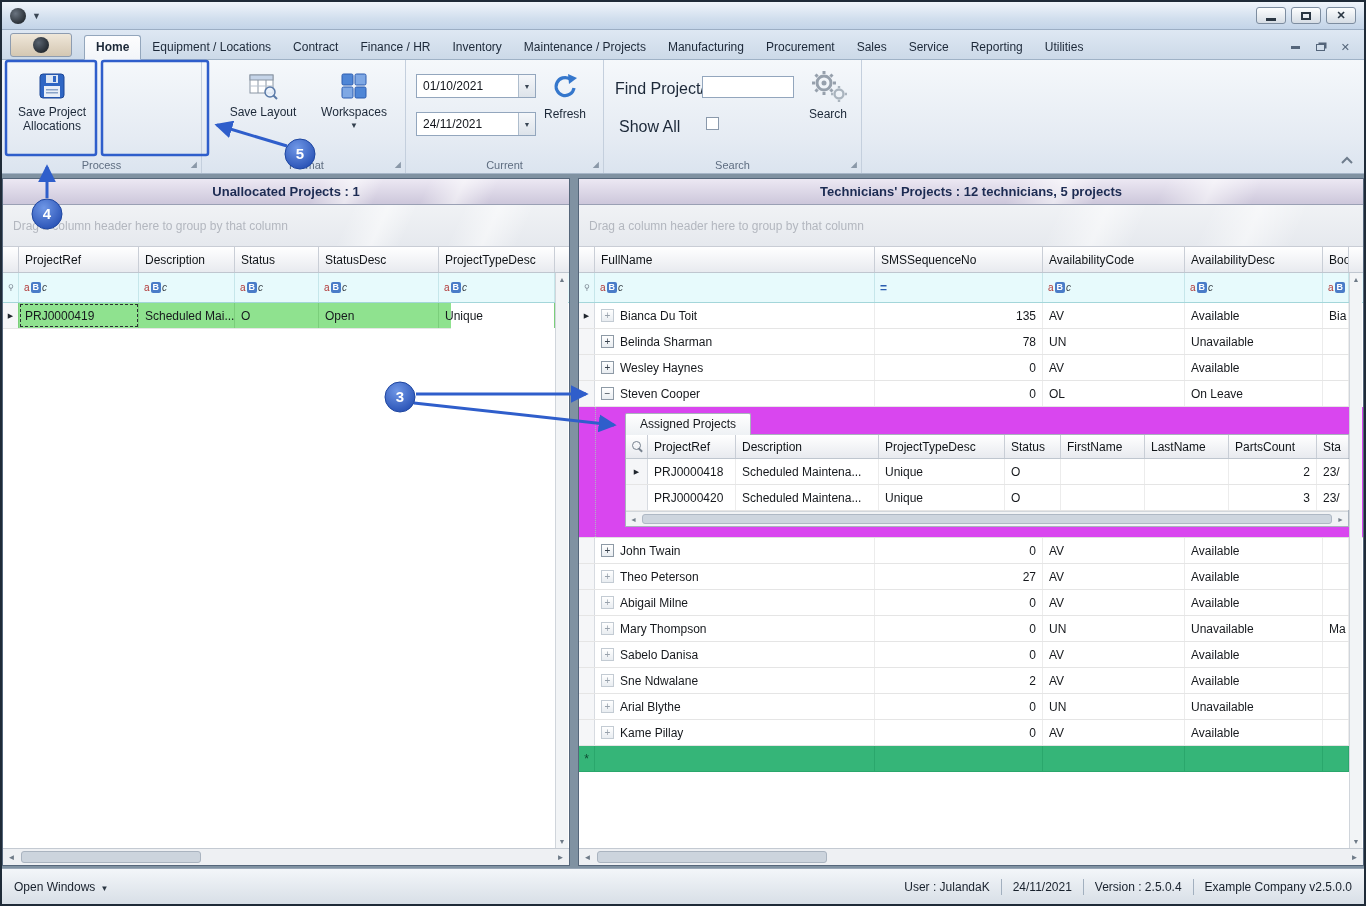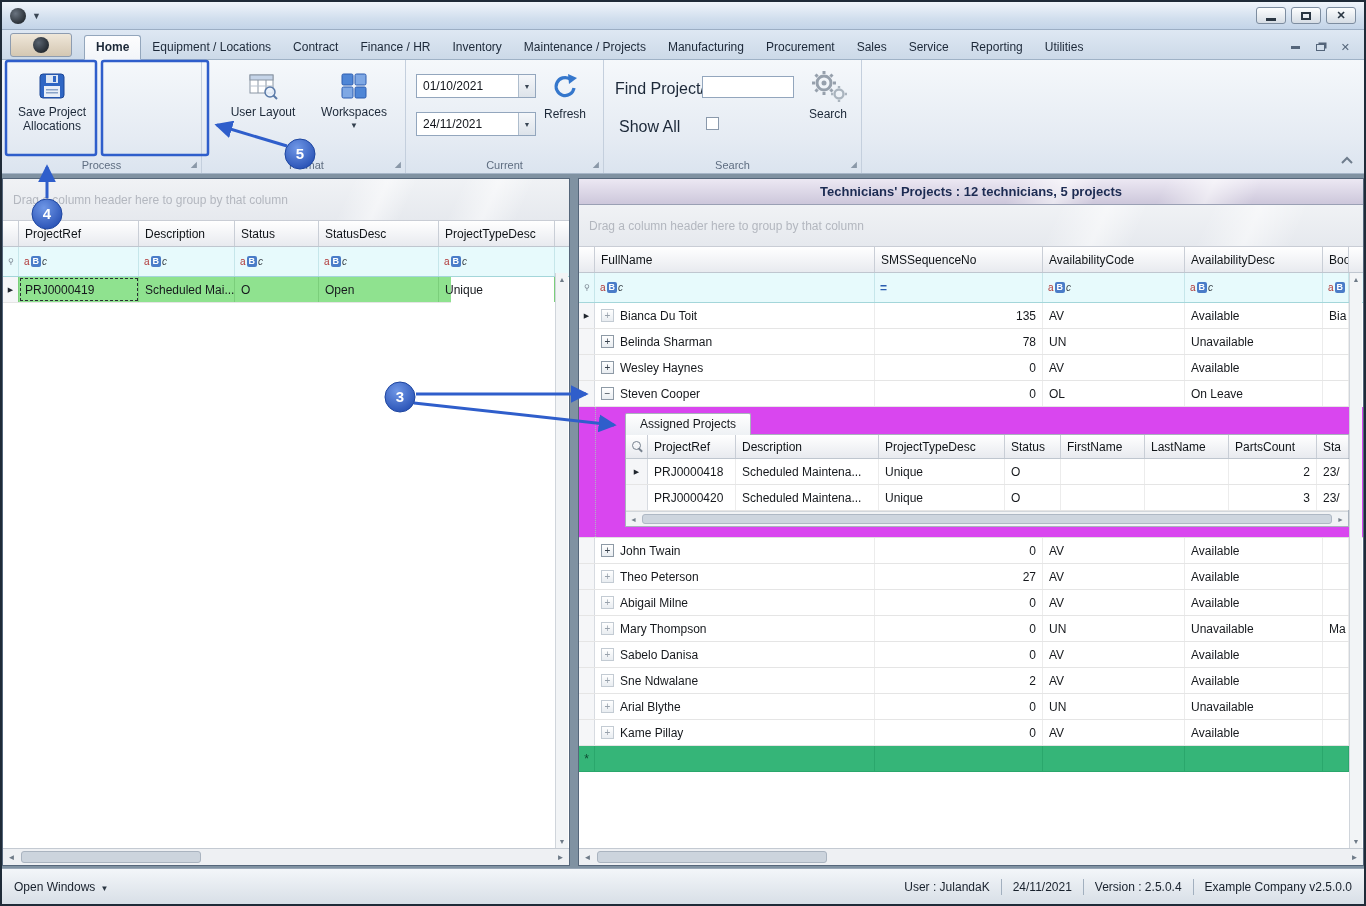--- a/index.html
+++ b/index.html
@@ -221,21 +221,21 @@
       <div class="bigbtn" style="left:16px;top:4px;width:78px;height:88px;">
         <svg width="30" height="30" viewBox="0 0 30 30">
           <rect x="2" y="4" width="23" height="18" fill="#ffffff" stroke="#8a96a4"></rect>
           <rect x="2" y="4" width="23" height="5" fill="#c5d4e8" stroke="#8a96a4"></rect>
           <line x1="10" y1="9" x2="10" y2="22" stroke="#8a96a4"></line>
           <line x1="18" y1="9" x2="18" y2="22" stroke="#8a96a4"></line>
           <line x1="2" y1="15" x2="25" y2="15" stroke="#b8c2ce"></line>
           <circle cx="22" cy="21" r="5" fill="rgba(232,240,250,.85)" stroke="#5a7aa8" stroke-width="1.5"></circle>
           <line x1="25.5" y1="24.5" x2="29" y2="28" stroke="#5a7aa8" stroke-width="2"></line>
         </svg>
-        <div class="bb-label">User Layout</div>
+        <div class="bb-label">Save Layout</div>
       </div>
       <div class="bigbtn" style="left:106px;top:4px;width:80px;height:88px;">
         <svg width="30" height="30" viewBox="0 0 30 30">
           <rect x="3" y="3" width="11" height="11" rx="1.5" fill="#4f86d6" stroke="#2c5cb0"></rect>
           <rect x="16" y="3" width="11" height="11" rx="1.5" fill="#7fa8e4" stroke="#2c5cb0"></rect>
           <rect x="3" y="16" width="11" height="11" rx="1.5" fill="#7fa8e4" stroke="#2c5cb0"></rect>
           <rect x="16" y="16" width="11" height="11" rx="1.5" fill="#4f86d6" stroke="#2c5cb0"></rect>
         </svg>
         <div class="bb-label">Workspaces</div>
         <span class="ddarrow">▼</span>
@@ -298,20 +298,21 @@
     </div>
 
     <div class="ribbon-collapse">
       <svg width="14" height="10" viewBox="0 0 14 10">
         <polyline points="2,8 7,3 12,8" fill="none" stroke="#6e7c8c" stroke-width="2"></polyline>
       </svg>
     </div>
   </div>
 
   <div class="panel left">
+    <div class="panel-header">Unallocated Projects : 1</div>
     <div class="group-area">Drag a column header here to group by that column</div>
     <div class="ghead">
       <div class="gh-cell lc-ind"></div>
       <div class="gh-cell lc1">ProjectRef</div>
       <div class="gh-cell lc2">Description</div>
       <div class="gh-cell lc3">Status</div>
       <div class="gh-cell lc4">StatusDesc</div>
       <div class="gh-cell lc5">ProjectTypeDesc</div>
       <div class="gh-cell fill"></div>
     </div>

